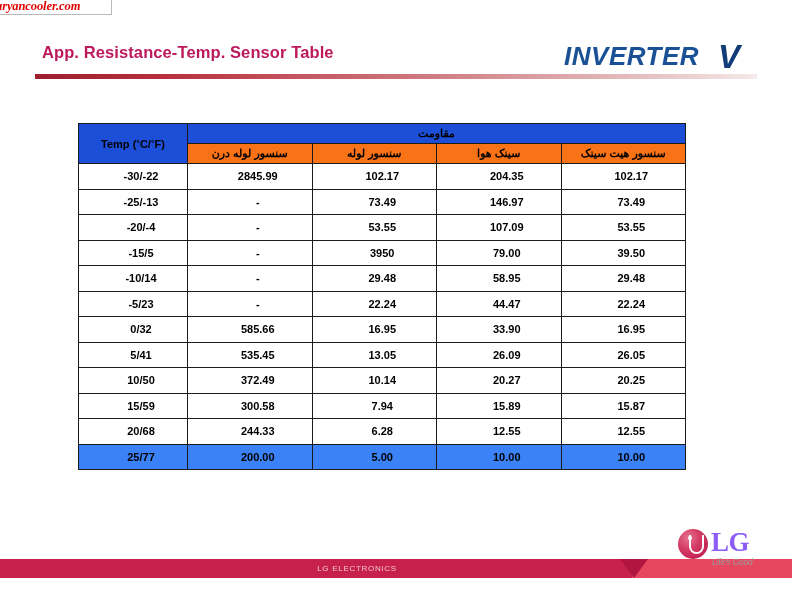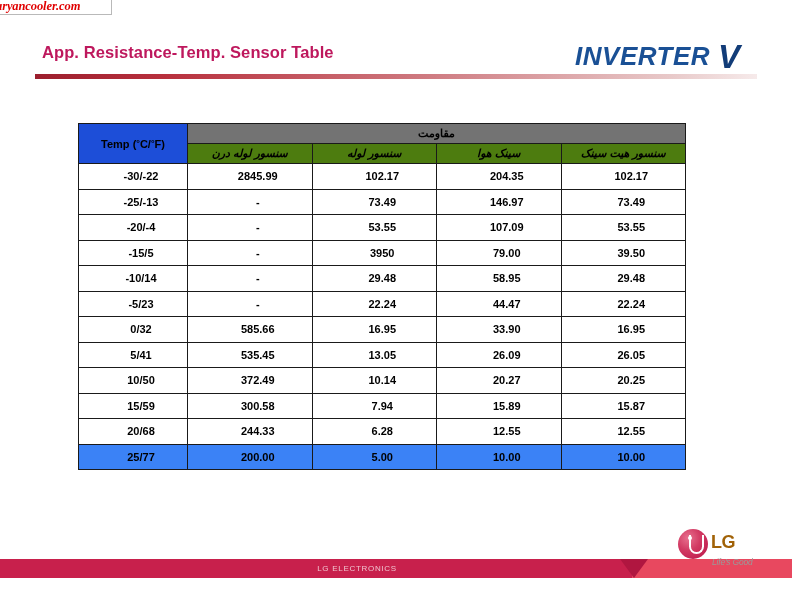--- a/index.html
+++ b/index.html
@@ -62,21 +62,21 @@
     background: linear-gradient(to right, #9c1f2e 0%, #b8303d 18%, #cf7c82 55%, #e8c9c9 88%, #f6eaea 100%);
   }
 
   
   .inverter-logo {
     position: absolute;
     right: 52px;
     top: 42px;
     display: flex;
     align-items: center;
-    gap: 13px;
+    gap: 24px;
   }
   .inverter-word {
     font-family: "Liberation Sans", sans-serif;
     font-style: italic;
     font-weight: bold;
     font-size: 25px;
     letter-spacing: 0.5px;
     color: #1a5095;
     transform: scaleX(1.04);
     transform-origin: left center;
@@ -111,31 +111,30 @@
     font-weight: bold;
     color: #000000;
     padding: 0;
   }
   .th-temp {
     background: #1d4ed8;
     font-size: 11.5px;
     height: 38px;
   }
   .th-group {
-    background: #737373;
+    background: #1d4ed8;
     height: 19px;
     font-size: 11px;
     direction: rtl;
   }
   .th-sub {
-    background: #4d7c0f;
+    background: #f97316;
     height: 19px;
     font-size: 10.5px;
     direction: rtl;
-    font-style: italic;
   }
   table.sensor-table tbody td {
     height: 24.5px;
     background: #ffffff;
     font-size: 11px;
     padding-left: 16px;
   }
   table.sensor-table tbody tr.row-highlight td {
     background: #3b82f6;
   }
@@ -231,25 +230,26 @@
     top: 7px;
     width: 4px;
     height: 4px;
     border-radius: 50%;
     background: #ffffff;
   }
   .lg-word {
     position: absolute;
     left: 39px;
     top: 0px;
-    font-size: 18px;
-    font-weight: bold;
-    color: #a16207;
+    font-size: 27px;
+    font-weight: bold;
+    color: #8b5cf6;
     letter-spacing: -0.6px;
     line-height: 30px;
+    font-family: Liberation Serif, serif;
   }
   .lg-tag {
     position: absolute;
     left: 40px;
     top: 30px;
     font-size: 8.5px;
     font-weight: normal;
     font-style: italic;
     color: #9a9a9a;
     letter-spacing: -0.2px;

